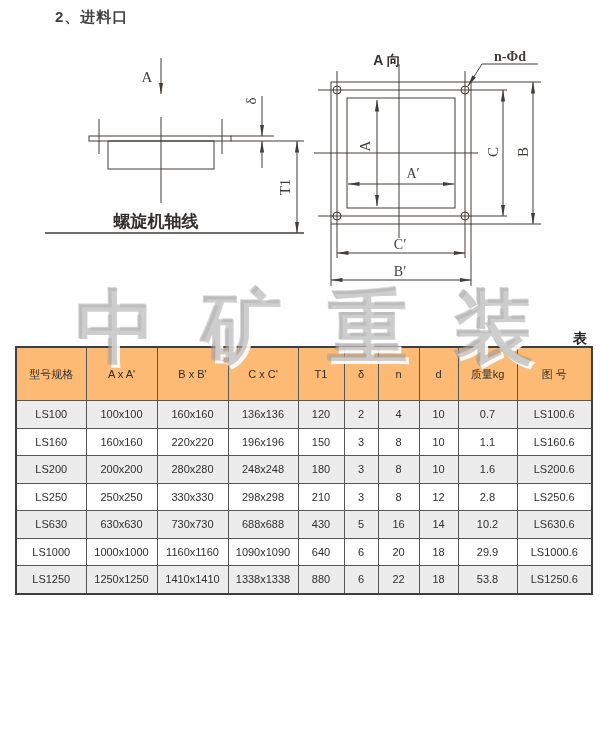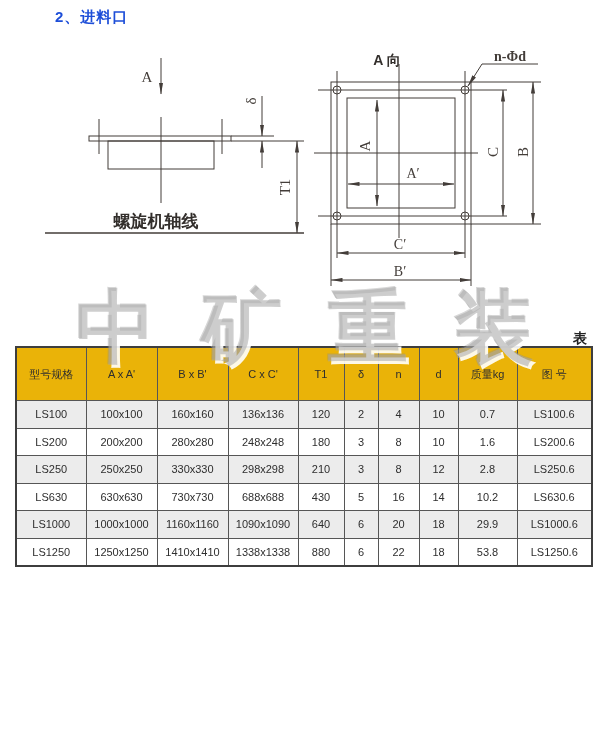--- a/index.html
+++ b/index.html
@@ -3,21 +3,21 @@
 <meta charset="utf-8">
 <style>
   html,body{margin:0;padding:0;}
   body{
     width:600px;height:732px;position:relative;background:#ffffff;
     font-family:"Liberation Sans","DejaVu Sans",sans-serif;
     color:#2d2d2d;overflow:hidden;
   }
   .doc-title{
     position:absolute;left:55px;top:8px;
-    font-size:15px;font-weight:bold;color:#1d4ed8;letter-spacing:1px;
+    font-size:15px;font-weight:bold;color:#404040;letter-spacing:1px;
   }
   svg.diagrams{position:absolute;left:0;top:0;z-index:1;}
   .dim{
     font-family:"Liberation Serif","DejaVu Serif",serif;
     font-size:15px;fill:#433d39;
   }
   .dim14{font-size:14px;}
   .cjk{
     font-family:"Liberation Sans","DejaVu Sans",sans-serif;
     font-weight:bold;fill:#332f2c;
@@ -35,21 +35,21 @@
   }
   table.spec{
     position:absolute;left:15px;top:346px;width:576px;
     border-collapse:collapse;table-layout:fixed;
     font-size:11px;z-index:2;border:2px solid #3e3e3e;color:#2e2e2e;
   }
   table.spec th, table.spec td{
     border:1px solid #565656;text-align:center;vertical-align:middle;
     padding:0;font-weight:normal;overflow:hidden;white-space:nowrap;
   }
-  table.spec thead th{height:52px;background:#eab308;}
+  table.spec thead th{height:52px;background:#fdba74;}
   table.spec tbody td{height:26.5px;}
   table.spec tbody tr:nth-child(odd){background:#ececec;}
   table.spec tbody tr:nth-child(even){background:#ffffff;}
 </style>
 </head>
 <body>
 
 <div class="doc-title">2、进料口</div>
 
 <svg class="diagrams" width="600" height="312" viewBox="0 0 600 312" xmlns="http://www.w3.org/2000/svg">
@@ -151,20 +151,32 @@
       <td>160x160</td>
       <td>136x136</td>
       <td>120</td>
       <td>2</td>
       <td>4</td>
       <td>10</td>
       <td>0.7</td>
       <td>LS100.6</td>
     </tr>
     <tr>
+      <td>LS160</td>
+      <td>160x160</td>
+      <td>220x220</td>
+      <td>196x196</td>
+      <td>150</td>
+      <td>3</td>
+      <td>8</td>
+      <td>10</td>
+      <td>1.1</td>
+      <td>LS160.6</td>
+    </tr>
+    <tr>
       <td>LS200</td>
       <td>200x200</td>
       <td>280x280</td>
       <td>248x248</td>
       <td>180</td>
       <td>3</td>
       <td>8</td>
       <td>10</td>
       <td>1.6</td>
       <td>LS200.6</td>

